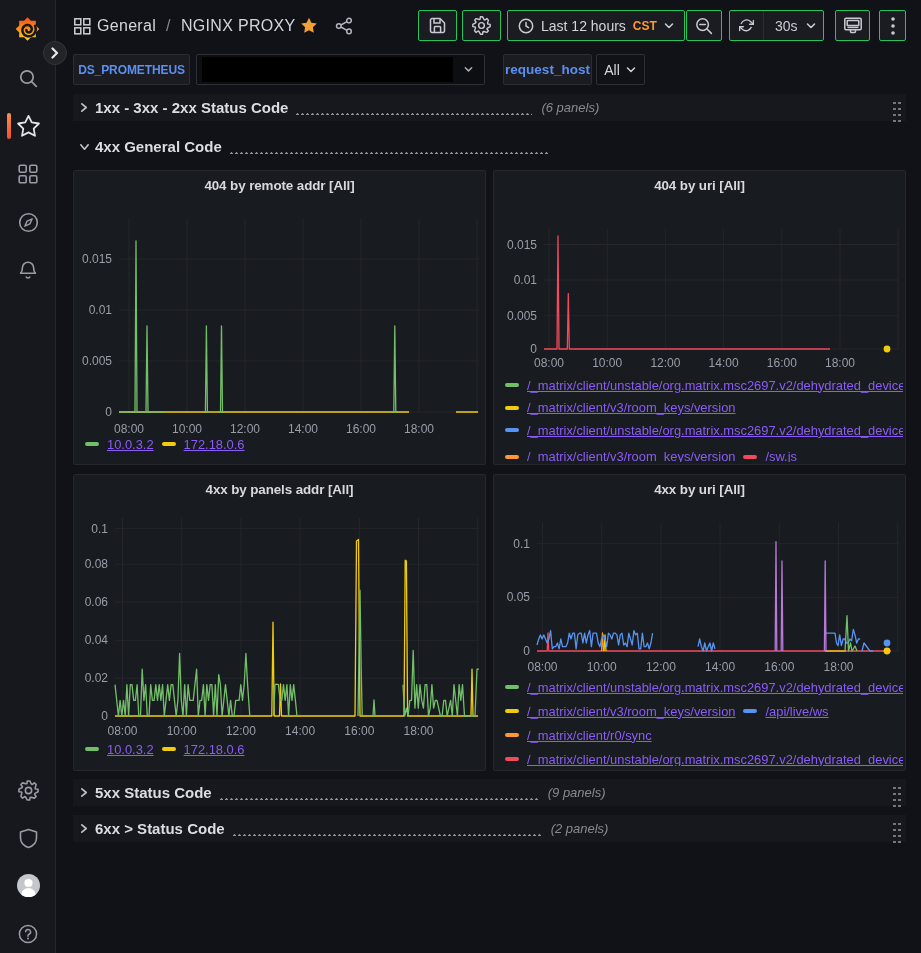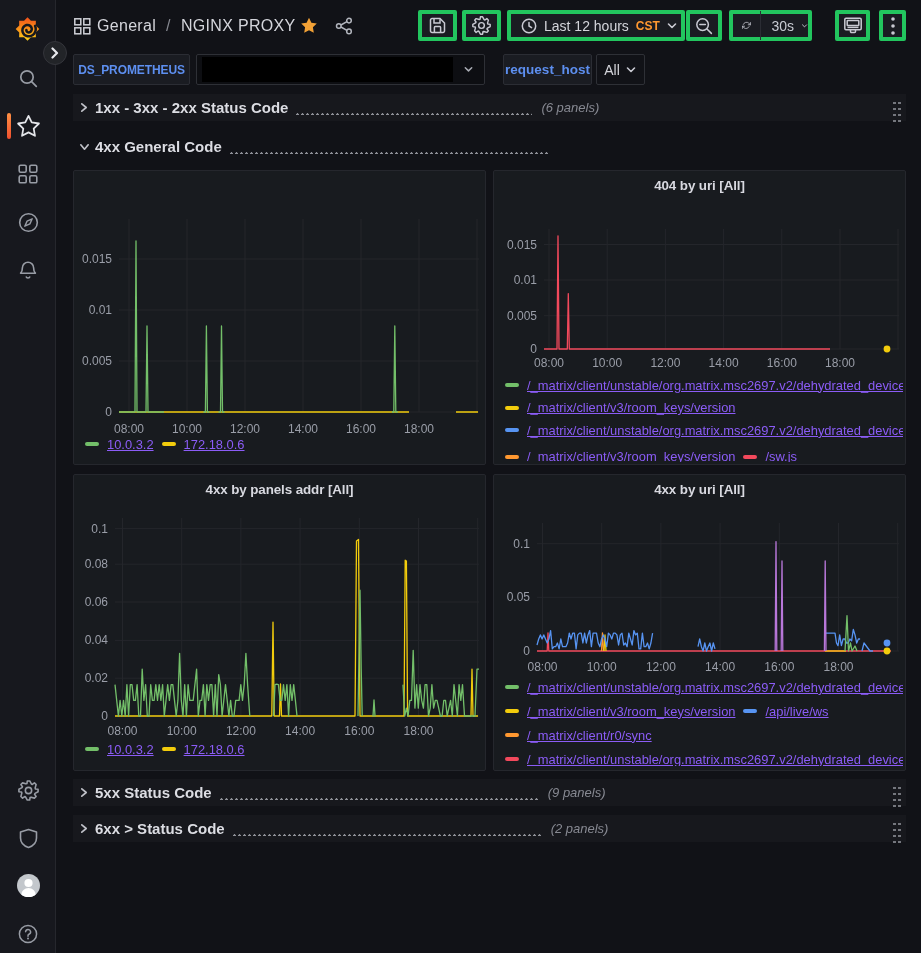--- a/index.html
+++ b/index.html
@@ -2,21 +2,21 @@
 <html><head>
 <meta charset="utf-8">
 <style>
 * { margin:0; padding:0; box-sizing:border-box; }
 html,body { width:921px; height:953px; background:#111217; font-family:"Liberation Sans", sans-serif; overflow:hidden; position:relative; }
 .abs { position:absolute; }
 
 #sidebar { position:absolute; left:0; top:0; width:56px; height:953px; background:#17181e; border-right:1px solid #26272d; }
 .sicon { position:absolute; left:0; width:56px; display:flex; justify-content:center; align-items:center; }
 
-.hbtn { position:absolute; top:10px; height:31px; background:#1a1c22; border:4px solid #22c55e; border-radius:2px; display:flex; align-items:center; justify-content:center; color:#c9cad3; }
+.hbtn { position:absolute; top:10px; height:31px; background:#1a1c22; border:1px solid #22c55e; border-radius:2px; display:flex; align-items:center; justify-content:center; color:#c9cad3; }
 
 .subbox { position:absolute; top:54px; height:31px; background:#1a1c22; border:1px solid #2b2d34; border-radius:2px; display:flex; align-items:center; }
 
 .rowhdr { position:absolute; left:73px; width:833px; height:27px; display:flex; align-items:center; color:#dcdde3; }
 .rowbg { background:#17181d; }
 .rowtitle { font-size:15px; font-weight:700; }
 .dots { height:3px; margin-left:7px; background-image:radial-gradient(circle, #8e9097 1.2px, transparent 1.45px); background-size:5px 3px; background-position:0 1px; background-repeat:repeat-x; align-self:flex-end; margin-bottom:6px; }
 .npanels { font-size:13px; font-style:italic; color:#878992; margin-left:9px; }
 .rchev { width:22px; display:flex; justify-content:center; color:#c4c5cc; }
 .draghandle { position:absolute; right:4px; top:4px; width:11px; height:24px;
@@ -171,21 +171,21 @@
 </div>
 <div class="hbtn" style="left:686px;width:36px">
   <svg width="18" height="18" viewBox="0 0 18 18">
       <g fill="none" stroke="#c9cad3" stroke-width="1.5">
         <circle cx="7.6" cy="7.6" r="5.8"></circle>
         <line x1="12" y1="12" x2="16.4" y2="16.4" stroke-linecap="round"></line>
         <line x1="4.8" y1="7.6" x2="10.4" y2="7.6" stroke-linecap="round"></line>
       </g>
     </svg>
 </div>
-<div class="hbtn" style="left:729px;width:83px;justify-content:flex-start;padding-left:9px">
+<div class="hbtn" style="left:729px;width:95px;justify-content:flex-start;padding-left:9px">
   <svg width="15" height="15" viewBox="0 0 24 24">
       <g fill="none" stroke="#c9cad3" stroke-width="2.1" stroke-linecap="round" stroke-linejoin="round">
         <polyline points="23 4 23 10 17 10"></polyline>
         <polyline points="1 20 1 14 7 14"></polyline>
         <path d="M3.51 9a9 9 0 0 1 14.85-3.36L23 10M1 14l4.64 4.36A9 9 0 0 0 19.49 15"></path>
       </g>
     </svg>
   <span style="width:1px;height:29px;background:#2b2d34;margin-left:9px"></span>
   <span style="font-size:14px;margin-left:11px;color:#c9ccd4">30s</span>
   <svg width="12" height="12" viewBox="0 0 12 12" style="margin-left:7px">
@@ -271,20 +271,21 @@
         <path d="M1.8 1.8 L6.2 5.5 L1.8 9.2" fill="none" stroke="#bfc0c7" stroke-width="1.7" stroke-linecap="round" stroke-linejoin="round"></path>
       </svg>
     </span>
   <span class="rowtitle">6xx &gt; Status Code</span>
   <span class="dots" style="width:310px"></span>
   <span class="npanels">(2 panels)</span>
   <span class="draghandle"></span>
 </div>
 
 <div class="panel" style="left:73px;top:170px;width:413px;height:295px">
+  <div class="ptitle">404 by remote addr [All]</div>
   <svg width="413" height="295" viewBox="0 0 413 295" style="position:absolute;left:0;top:0">
       <line x1="45" y1="88" x2="405" y2="88" stroke="#24262b" stroke-width="1"></line>
       <line x1="45" y1="139" x2="405" y2="139" stroke="#24262b" stroke-width="1"></line>
       <line x1="45" y1="190" x2="405" y2="190" stroke="#24262b" stroke-width="1"></line>
       <line x1="45" y1="241" x2="405" y2="241" stroke="#24262b" stroke-width="1"></line>
       <line x1="55" y1="48" x2="55" y2="241" stroke="#24262b" stroke-width="1"></line>
       <line x1="113" y1="48" x2="113" y2="241" stroke="#24262b" stroke-width="1"></line>
       <line x1="171" y1="48" x2="171" y2="241" stroke="#24262b" stroke-width="1"></line>
       <line x1="229" y1="48" x2="229" y2="241" stroke="#24262b" stroke-width="1"></line>
       <line x1="287" y1="48" x2="287" y2="241" stroke="#24262b" stroke-width="1"></line>

